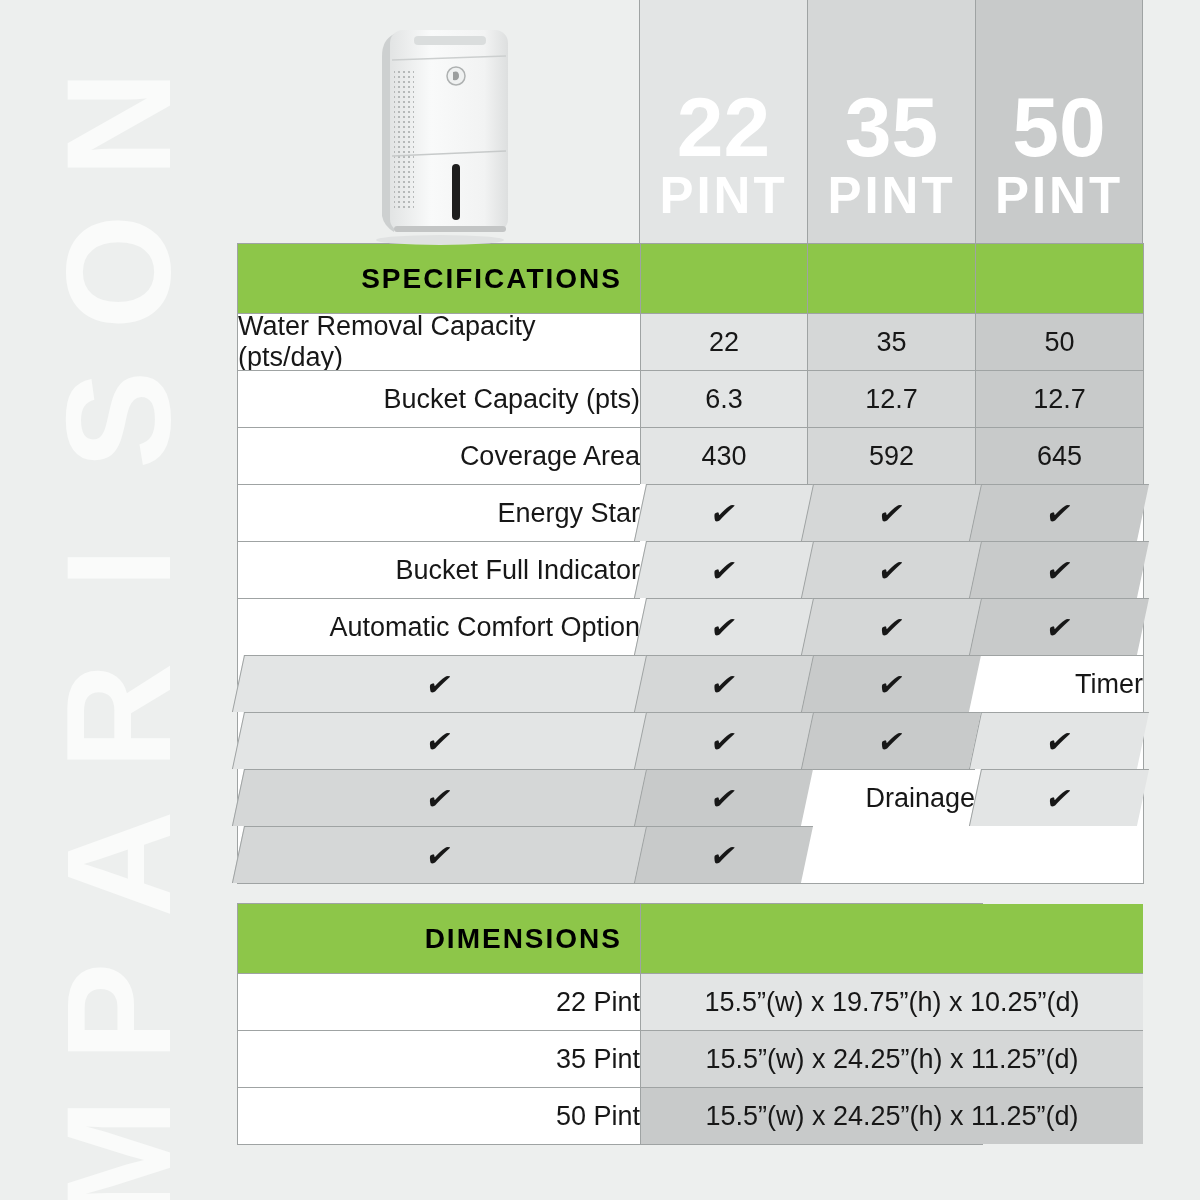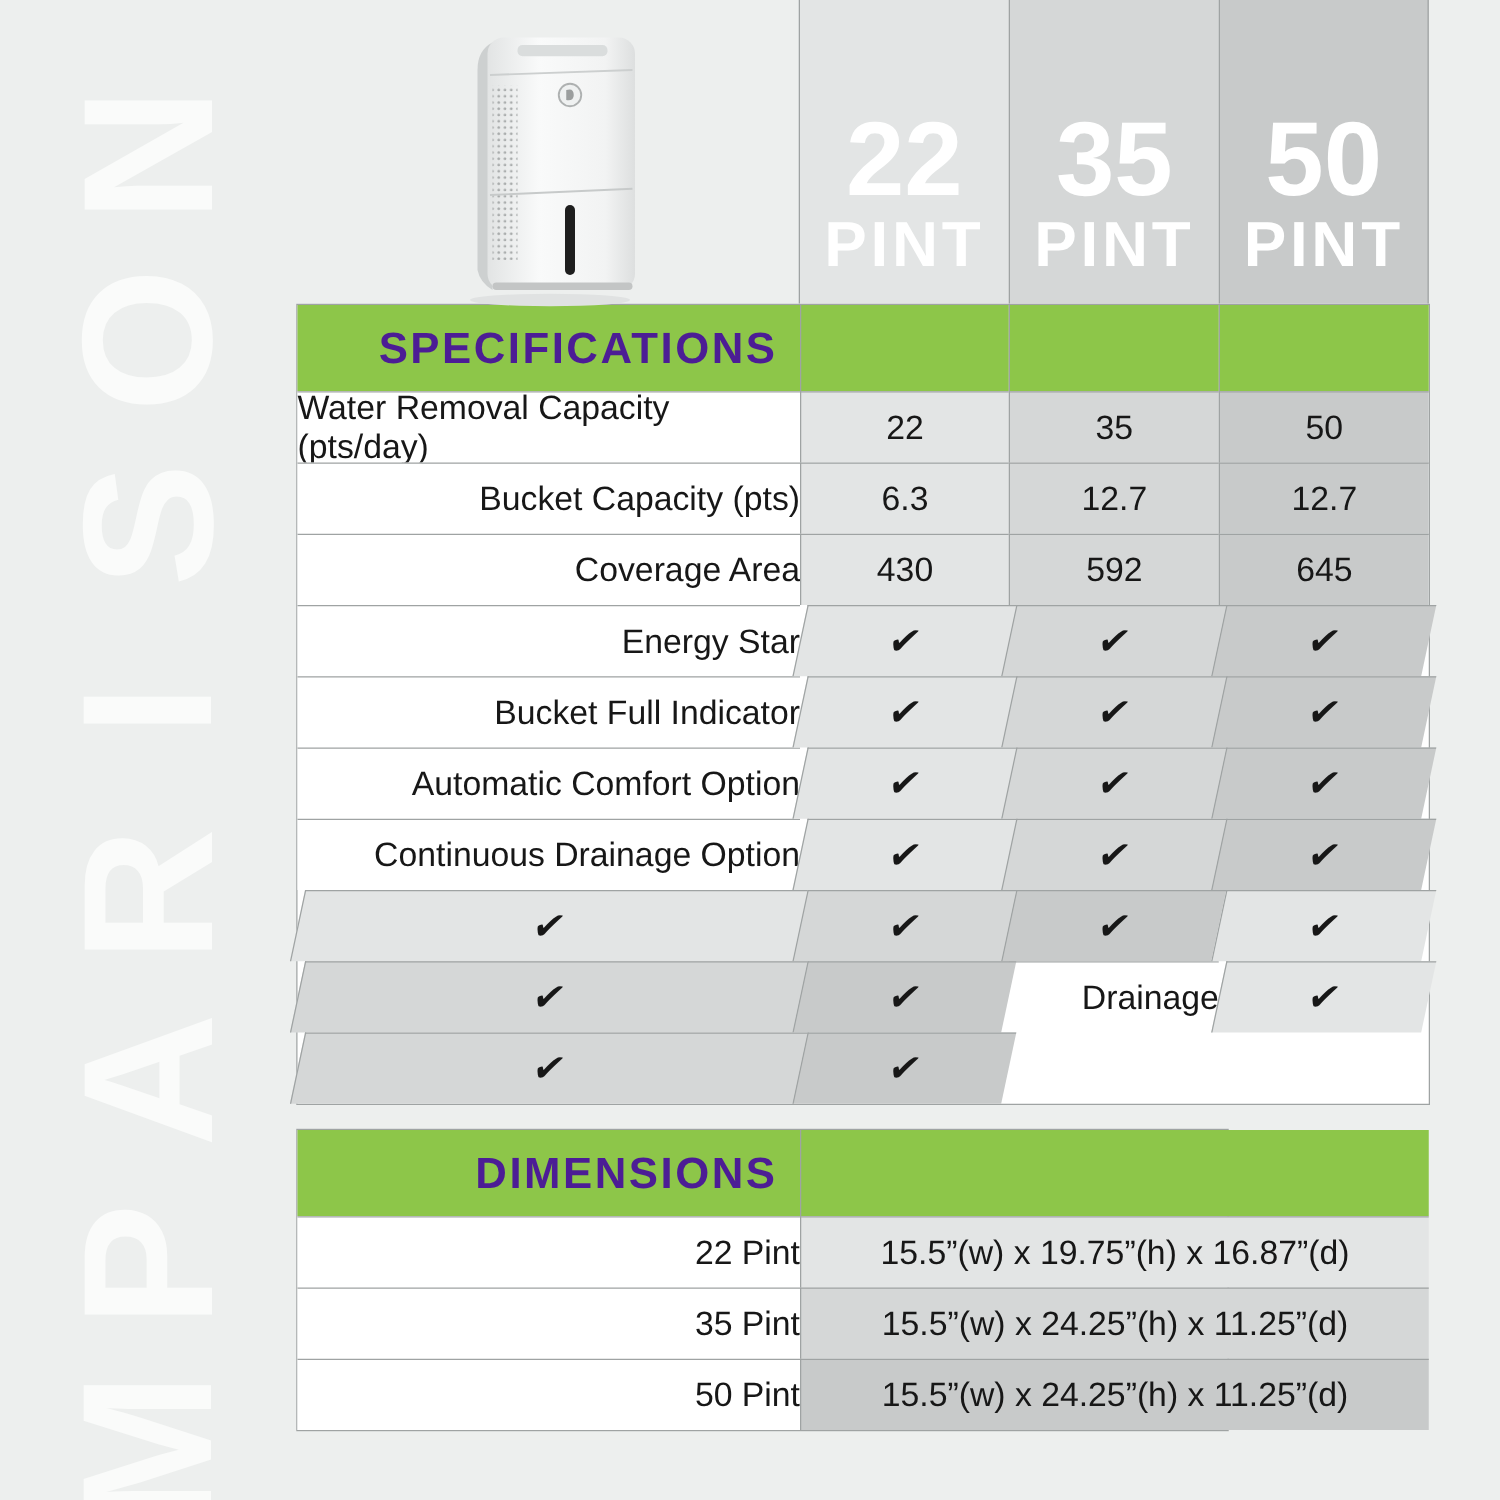--- a/index.html
+++ b/index.html
@@ -46,21 +46,21 @@
     display:grid; grid-template-columns:402px 167px 168px 168px;
     grid-template-rows:69px repeat(10, 57px);
     border:1px solid #9fa3a3; background:#ffffff; z-index:1;
   }
   .cell { display:flex; align-items:center; }
   .cell.vline { border-left:1px solid #9fa3a3; }
   .cell.hline { border-top:1px solid #9fa3a3; }
   .green { background:#8dc649; }
   .head-label {
     justify-content:flex-end; padding-right:18px;
-    font-size:35px; font-weight:bold; color:#4c1d95; letter-spacing:2px;
+    font-size:28px; font-weight:bold; color:#000000; letter-spacing:2px;
   }
   .row-label {
     justify-content:flex-end; background:#ffffff;
     font-size:27px; color:#171717;
   }
   .val { justify-content:center; font-size:27px; color:#171717; }
   .check { font-size:30px; font-weight:bold; transform:skewX(-12deg); }
 
   
   .dim-table {
@@ -171,45 +171,45 @@
     <div class="cell hline row-label">Bucket Full Indicator</div>
     <div class="cell hline vline val shade-1 check">✔</div>
     <div class="cell hline vline val shade-2 check">✔</div>
     <div class="cell hline vline val shade-3 check">✔</div>
 
     <div class="cell hline row-label">Automatic Comfort Option</div>
     <div class="cell hline vline val shade-1 check">✔</div>
     <div class="cell hline vline val shade-2 check">✔</div>
     <div class="cell hline vline val shade-3 check">✔</div>
 
-    <div class="cell hline row-label">Continuous Drainage Option</div>
-    <div class="cell hline vline val shade-1 check">✔</div>
-    <div class="cell hline vline val shade-2 check">✔</div>
-    <div class="cell hline vline val shade-3 check">✔</div>
-
+    <div class="cell hline vline val shade-1 check">✔</div>
+    <div class="cell hline vline val shade-2 check">✔</div>
+    <div class="cell hline vline val shade-3 check">✔</div>
+
+    <div class="cell hline row-label">Timer</div>
     <div class="cell hline vline val shade-1 check">✔</div>
     <div class="cell hline vline val shade-2 check">✔</div>
     <div class="cell hline vline val shade-3 check">✔</div>
 
     <div class="cell hline vline val shade-1 check">✔</div>
     <div class="cell hline vline val shade-2 check">✔</div>
     <div class="cell hline vline val shade-3 check">✔</div>
 
     <div class="cell hline row-label">Drainage</div>
     <div class="cell hline vline val shade-1 check">✔</div>
     <div class="cell hline vline val shade-2 check">✔</div>
     <div class="cell hline vline val shade-3 check">✔</div>
   </div>
 
   <div class="dim-table">
     <div class="cell green head-label">DIMENSIONS</div>
     <div class="cell green vline"></div>
 
     <div class="cell hline row-label">22 Pint</div>
-    <div class="cell hline vline val shade-1">15.5”(w) x 19.75”(h) x 16.87”(d)</div>
+    <div class="cell hline vline val shade-1">15.5”(w) x 19.75”(h) x 10.25”(d)</div>
 
     <div class="cell hline row-label">35 Pint</div>
     <div class="cell hline vline val shade-2">15.5”(w) x 24.25”(h) x 11.25”(d)</div>
 
     <div class="cell hline row-label">50 Pint</div>
     <div class="cell hline vline val shade-3">15.5”(w) x 24.25”(h) x 11.25”(d)</div>
   </div>
 
 </div>
 

